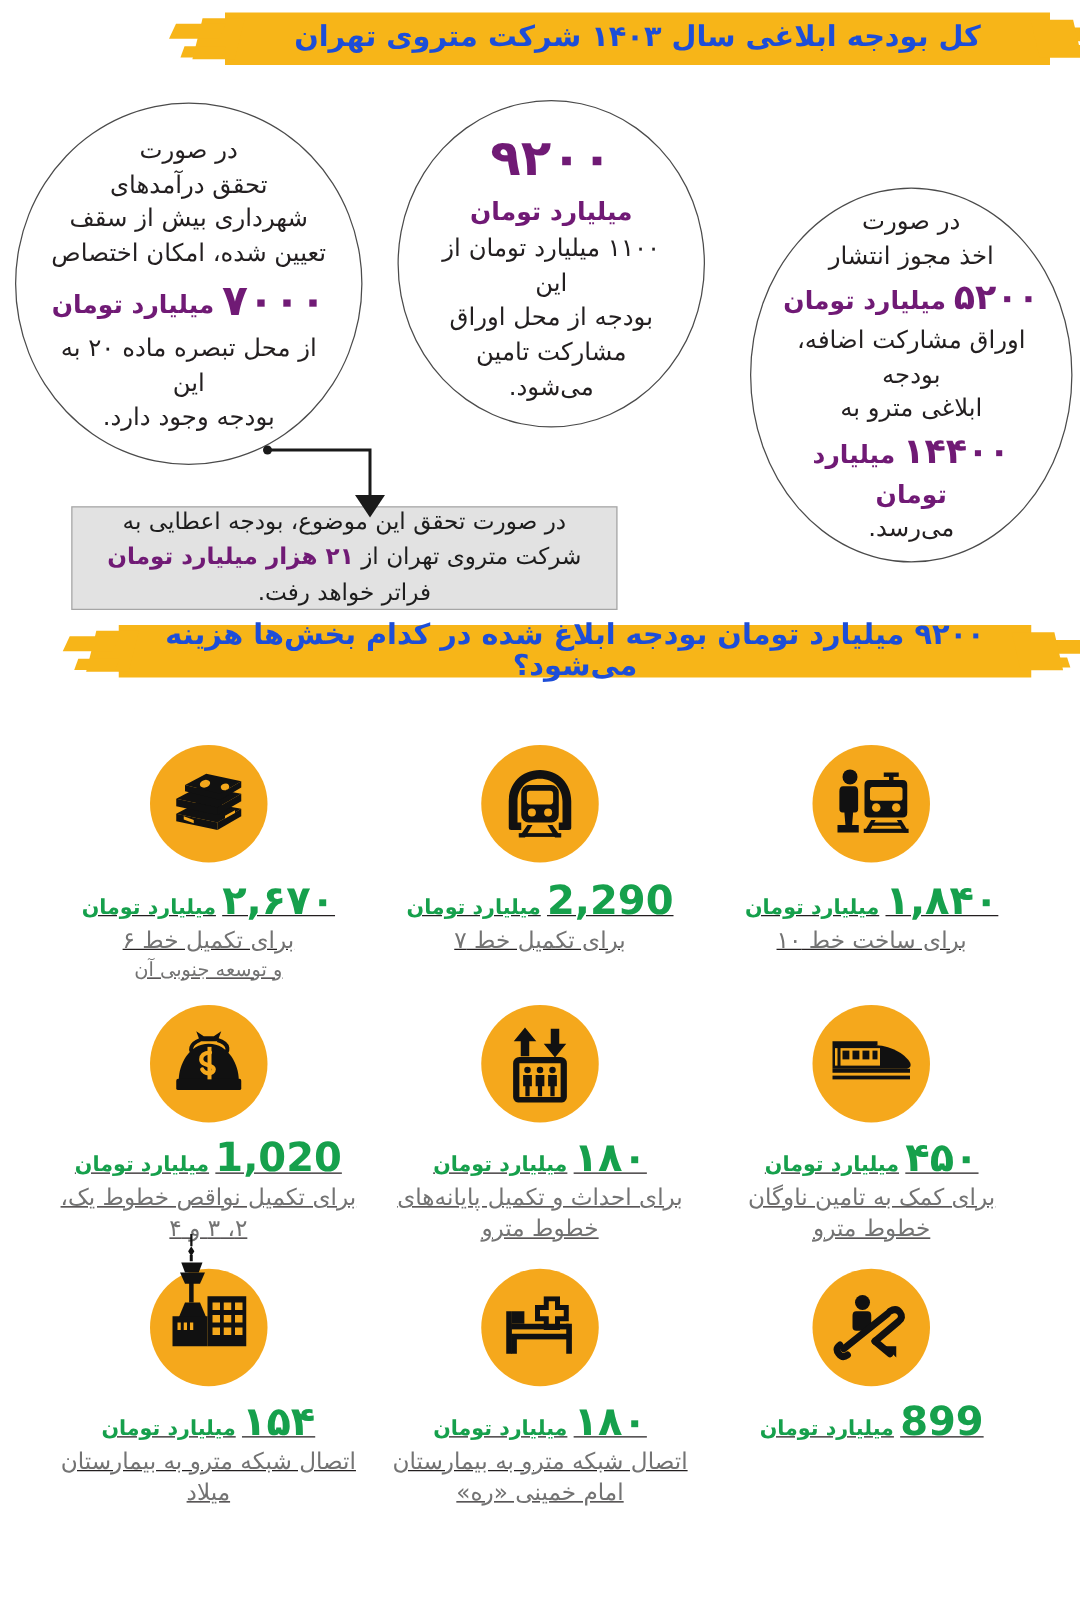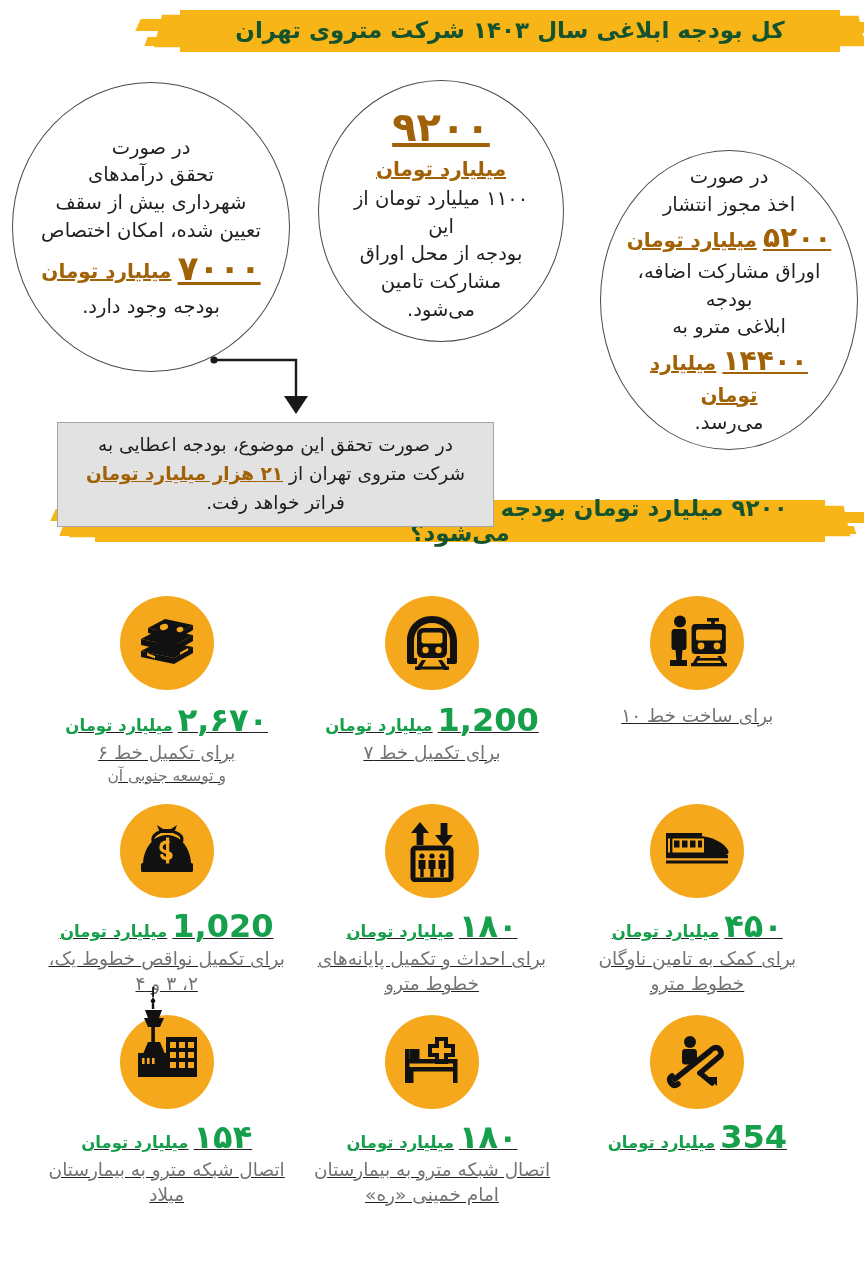--- a/index.html
+++ b/index.html
@@ -17,21 +17,21 @@
     direction: rtl;
   }
 
   
   .banner {
     position: absolute;
     display: flex;
     align-items: center;
     justify-content: center;
     background: #f7b518;
-    color: #14532d;
+    color: #1d4ed8;
     font-weight: bold;
     text-align: center;
     line-height: 1.1;
     letter-spacing: -0.3px;
   }
   .banner::before,
   .banner::after {
     content: "";
     position: absolute;
     top: 2px;
@@ -86,23 +86,22 @@
     font-size: 19.5px;
     line-height: 1.42;
     padding: 0 8px;
     width: 82%;
   }
   #ellipse-left   { left: 12px;  top: 82px;  width: 278px; height: 290px; z-index: 3; }
   #ellipse-center { left: 318px; top: 80px;  width: 246px; height: 262px; z-index: 2; }
   #ellipse-right  { left: 600px; top: 150px; width: 258px; height: 300px; z-index: 2; }
 
   .green {
-    color: #a16207;
-    font-weight: bold;
-    text-decoration: underline;
+    color: #701a75;
+    font-weight: bold;
   }
   .big-num {
     font-size: 34px;
     letter-spacing: -0.5px;
     font-weight: bold;
     vertical-align: -2px;
   }
   .big-num-sm {
     font-size: 28px;
     font-weight: bold;
@@ -113,23 +112,23 @@
     font-weight: bold;
   }
 
   
   #connector { position: absolute; left: 200px; top: 348px; width: 120px; height: 68px; z-index: 4; }
 
   
   #callout {
     position: absolute;
     left: 57px;
-    top: 422px;
+    top: 405px;
     width: 437px;
-    height: 105px;
+    height: 83px;
     box-sizing: border-box;
     background: #e2e2e2;
     border: 1.3px solid #a6a6a6;
     display: flex;
     align-items: center;
     justify-content: center;
     padding: 4px 14px;
     z-index: 3;
   }
   #callout .txt {
@@ -213,20 +212,21 @@
 <div class="ellipse" id="ellipse-left">
   <div class="ellipse-inner">
     <div>در صورت</div>
     <div>تحقق درآمدهای</div>
     <div>شهرداری بیش از سقف</div>
     <div>تعیین شده، امکان اختصاص</div>
     <div>
       <span class="green big-num">۷۰۰۰</span>
       <span class="green unit">میلیارد تومان</span>
     </div>
+    <div>از محل تبصره ماده ۲۰ به این</div>
     <div>بودجه وجود دارد.</div>
   </div>
 </div>
 
 <div class="ellipse" id="ellipse-center">
   <div class="ellipse-inner">
     <div>
       <span class="green" style="font-size:40px;font-weight:bold;letter-spacing:-0.5px;">۹۲۰۰</span>
     </div>
     <div class="green unit" style="margin-bottom:1px;">میلیارد تومان</div>
@@ -288,41 +288,44 @@
         <path d="M28 14 q0 -4 4 -4 h28 q4 0 4 4 v22 q0 4 -4 4 h-28 q-4 0 -4 -4 z" fill="#111" transform="translate(-2,0) scale(0.95,1)"></path>
         <rect x="29" y="15.5" width="26" height="11" rx="2" fill="#f5a81c"></rect>
         <circle cx="34" cy="32" r="3.4" fill="#f5a81c"></circle>
         <circle cx="50" cy="32" r="3.4" fill="#f5a81c"></circle>
         <path d="M30 42 l-6 10 h4 l5.5 -10 z" fill="#111"></path>
         <path d="M54 42 l6 10 h-4 l-5.5 -10 z" fill="#111"></path>
         <rect x="24" y="49" width="36" height="3.3" fill="#111"></rect>
         <rect x="31" y="44" width="22" height="2.6" fill="#111"></rect>
       </svg>
     </div>
+    <div class="amount-line">
+      <span class="amount">۱,۸۴۰</span><span class="amount-unit">میلیارد تومان</span>
+    </div>
     <div class="desc">
       <span>برای ساخت خط ۱۰</span>
       <span class="small"></span>
     </div>
   </div>
 
   <div class="item row1">
     <div class="icon-circle">
       <svg width="58" height="58" viewBox="0 0 58 58">
         <path d="M29 2 C14 2 4 13 4 27 v21 a2 2 0 0 0 2 2 h8 v-6 H11 V27 c0 -10 7 -18 18 -18 s18 8 18 18 v17 h-3 v6 h8 a2 2 0 0 0 2 -2 V27 C54 13 44 2 29 2 z" fill="#111"></path>
         <rect x="14" y="14" width="30" height="30" rx="6" fill="#111"></rect>
         <rect x="18.5" y="18.5" width="21" height="11" rx="2.5" fill="#f5a81c"></rect>
         <circle cx="22.5" cy="36" r="3.2" fill="#f5a81c"></circle>
         <circle cx="35.5" cy="36" r="3.2" fill="#f5a81c"></circle>
         <path d="M19 46 l-7 10 h5 l6 -10 z" fill="#111"></path>
         <path d="M39 46 l7 10 h-5 l-6 -10 z" fill="#111"></path>
         <rect x="12" y="52.5" width="34" height="3" fill="#111"></rect>
       </svg>
     </div>
     <div class="amount-line">
-      <span class="amount">1,200</span><span class="amount-unit">میلیارد تومان</span>
+      <span class="amount">2,290</span><span class="amount-unit">میلیارد تومان</span>
     </div>
     <div class="desc">
       <span>برای تکمیل خط ۷</span>
       <span class="small"></span>
     </div>
   </div>
 
   <div class="item row1">
     <div class="icon-circle">
       <svg width="58" height="52" viewBox="0 0 58 52">
@@ -424,21 +427,21 @@
         <circle cx="24" cy="9" r="6" fill="#111"></circle>
         <path d="M19 16 h9 q3 0 3 3.5 v9 q0 3 -3 3 h-9 q-3 0 -3 -3 v-9 q0 -3.5 3 -3.5 z" fill="#111"></path>
         <path d="M9 46 L44 18" fill="none" stroke="#111" stroke-width="5.5" stroke-linecap="round"></path>
         <path d="M6 43 q-4 3 -1 7 q3 4 7 1" fill="none" stroke="#111" stroke-width="5.5" stroke-linecap="round"></path>
         <path d="M46 16 q5 -3 8 1 q3 4 -1 7 L34 40" fill="none" stroke="#111" stroke-width="5.5" stroke-linecap="round"></path>
         <path d="M34 40 L46 50" fill="none" stroke="#111" stroke-width="5.5" stroke-linecap="round"></path>
         <polygon points="42,44 51,44 51,53" fill="#111"></polygon>
       </svg>
     </div>
     <div class="amount-line">
-      <span class="amount">354</span><span class="amount-unit">میلیارد تومان</span>
+      <span class="amount">899</span><span class="amount-unit">میلیارد تومان</span>
     </div>
   </div>
 
   <div class="item row3">
     <div class="icon-circle">
       <svg width="60" height="50" viewBox="0 0 60 50">
         <path d="M35 2 h9 v7 h7 v9 h-7 v7 h-9 v-7 h-7 V9 h7 z" fill="none" stroke="#111" stroke-width="4"></path>
         <rect x="3" y="12" width="4.5" height="34" fill="#111"></rect>
         <rect x="7.5" y="12" width="10" height="10" fill="#111"></rect>
         <rect x="7" y="22" width="46" height="4.5" fill="#111"></rect>

